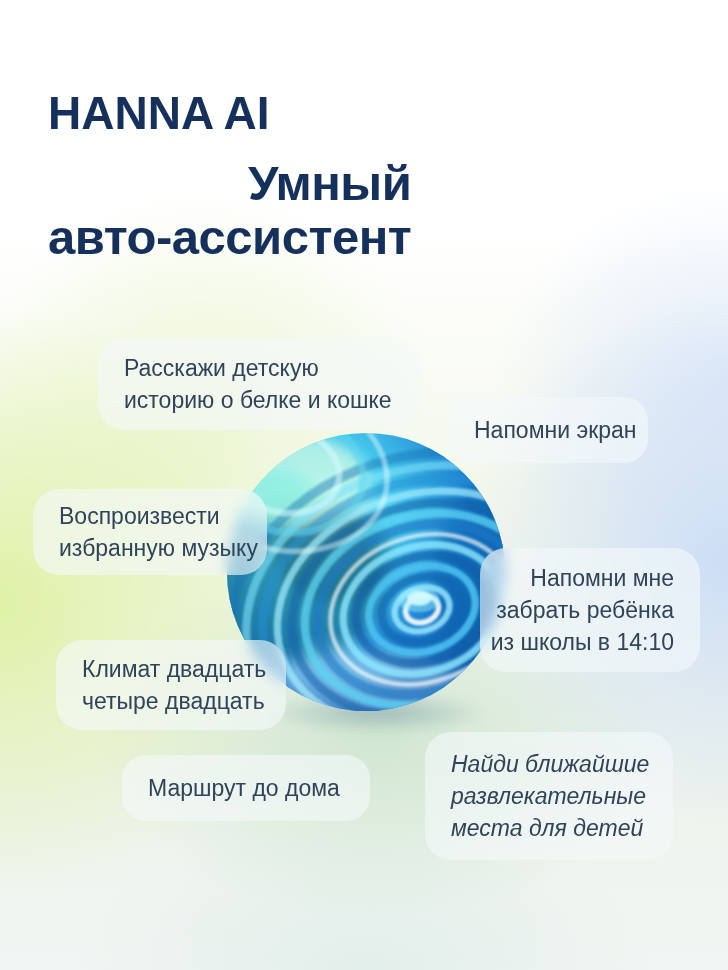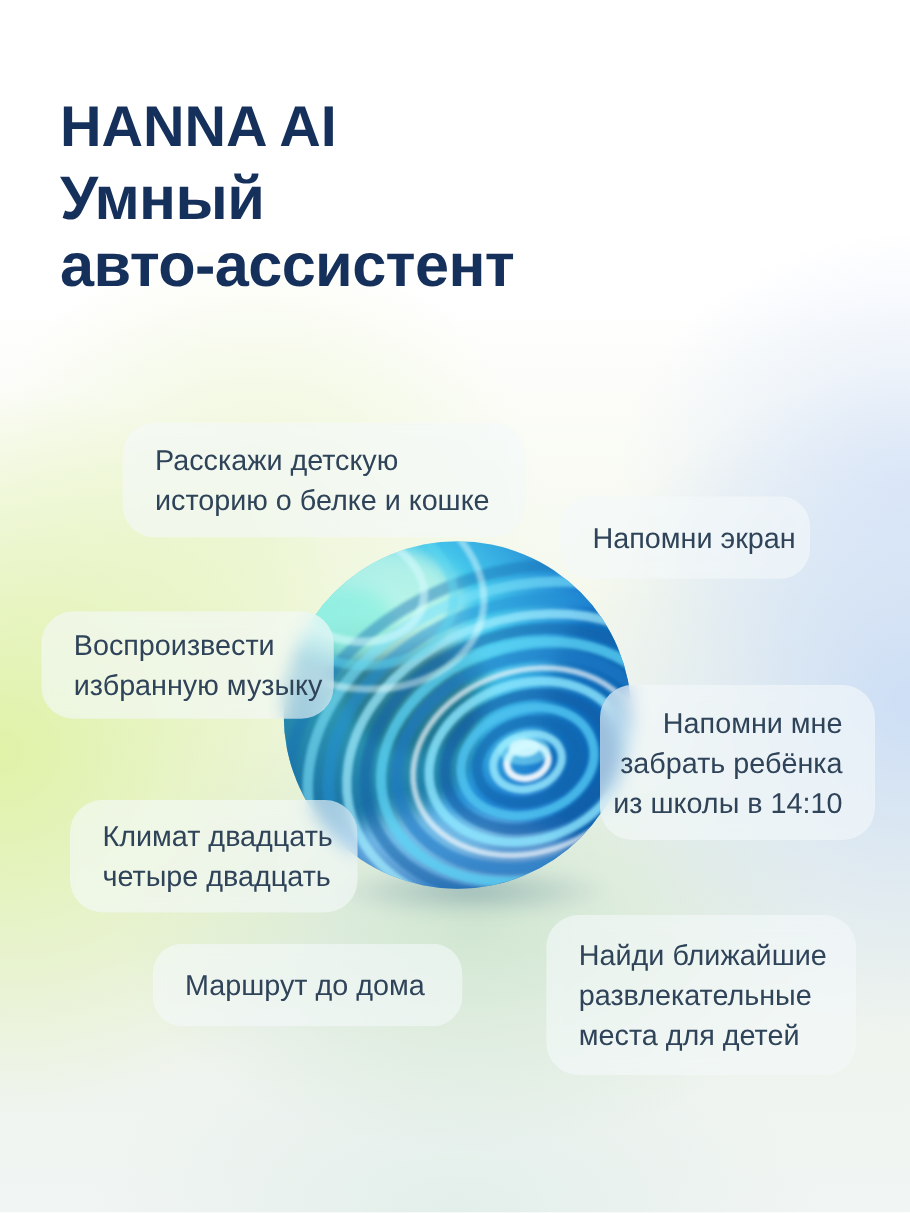--- a/index.html
+++ b/index.html
@@ -10,25 +10,25 @@
     font-family:"Liberation Sans","DejaVu Sans",sans-serif;
     background:
       radial-gradient(60% 42% at 0% 62%,  rgba(222,242,163,0.95), rgba(222,242,163,0) 72%),
       radial-gradient(45% 32% at 28% 42%, rgba(236,246,210,0.85), rgba(236,246,210,0) 70%),
       radial-gradient(52% 38% at 100% 58%, rgba(203,221,246,0.95), rgba(203,221,246,0) 72%),
       radial-gradient(46% 30% at 100% 40%, rgba(221,232,249,0.9),  rgba(221,232,249,0) 70%),
       radial-gradient(55% 26% at 52% 76%, rgba(198,226,200,0.75), rgba(198,226,200,0) 72%),
       radial-gradient(50% 20% at 50% 100%, rgba(225,238,233,0.9), rgba(225,238,233,0) 80%),
       linear-gradient(180deg,#ffffff 0%, #ffffff 24%, #f4f8ec 50%, #eef3ec 78%, #f1f5f3 100%);
   }
-  .title-block{position:absolute;left:48px;top:78px;z-index:4;color:#15305b;}
+  .title-block{position:absolute;left:48px;top:90px;z-index:4;color:#15305b;}
   .title-block h1{
     margin:0;font-size:46px;line-height:46px;font-weight:700;letter-spacing:0;
   }
-  .subtitle{margin-top:8px;font-size:49px;line-height:54px;font-weight:700;letter-spacing:-0.5px;}
+  .subtitle{margin-top:20px;font-size:49px;line-height:54px;font-weight:700;letter-spacing:-0.5px;text-align:right;}
   .subtitle span{display:block;}
 
   
   .orb-wrap{position:absolute;left:224px;top:432px;width:284px;height:280px;z-index:2;}
   .orb-wrap svg{display:block;width:100%;height:100%;}
   .orb-shadow{
     position:absolute;left:268px;top:692px;width:220px;height:42px;z-index:1;
     background:radial-gradient(closest-side, rgba(47,96,126,0.32), rgba(47,96,126,0) 100%);
     filter:blur(5px);border-radius:50%;
   }
@@ -46,21 +46,21 @@
     color:#2f4359;
     font-size:23px;line-height:32px;font-weight:400;
   }
   .bubble span{display:block;white-space:nowrap;}
   .b1{left:98px; top:338px;width:322px;height:92px;}
   .b2{left:448px;top:397px;width:200px;height:66px;border-radius:24px;}
   .b3{left:33px; top:489px;width:234px;height:86px;}
   .b4{left:480px;top:548px;width:220px;height:124px;align-items:flex-end;}
   .b5{left:56px; top:640px;width:230px;height:90px;}
   .b6{left:122px;top:755px;width:248px;height:66px;border-radius:24px;}
-  .b7{left:437px;top:732px;width:248px;height:128px;}
+  .b7{left:425px;top:732px;width:248px;height:128px;font-style:italic;}
 </style>
 </head>
 <body>
 
 <div class="stage">
 
   <div class="title-block">
     <h1>HANNA AI</h1>
     <div class="subtitle">
       <span>Умный</span>

